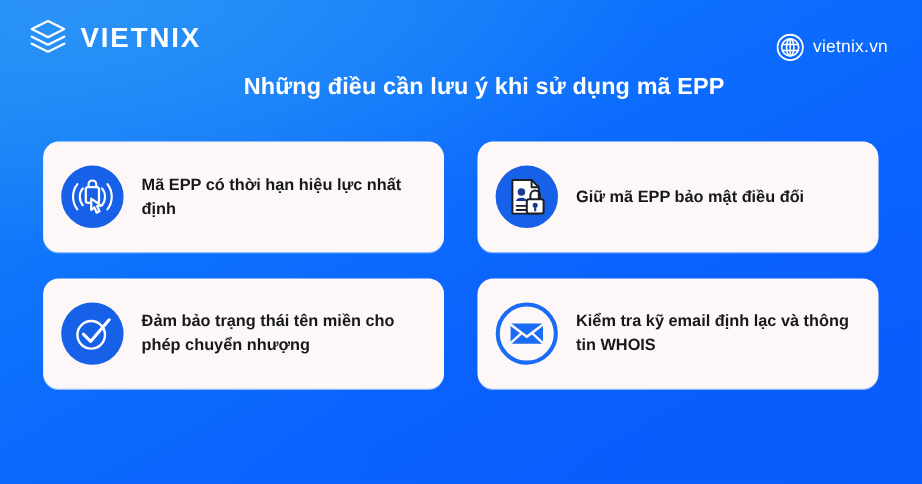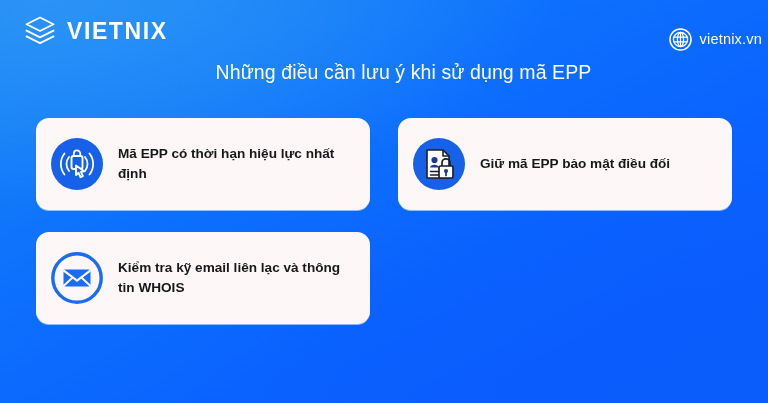--- a/index.html
+++ b/index.html
@@ -13,39 +13,39 @@
     background:
       radial-gradient(120% 95% at 6% 0%, #2b93f7 0%, rgba(43,147,247,0) 55%),
       radial-gradient(130% 110% at 100% 100%, #0a5cfb 0%, rgba(10,92,251,0) 60%),
       linear-gradient(152deg,#1787f4 0%,#0d6ffd 38%,#0a63ff 65%,#0a5afb 100%);
     overflow:hidden;
   }
   
   .header{
     position:absolute;top:0;left:0;right:0;height:62px;
     display:flex;align-items:center;justify-content:space-between;
-    padding:0 6px 0 22px;box-sizing:border-box;
+    padding:0 28px 0 22px;box-sizing:border-box;
   }
   .brand{display:flex;align-items:center;gap:9px;}
   .brand-mark{width:36px;height:36px;display:block;flex:0 0 auto;}
   .brand-name{
     color:#ffffff;font-size:23px;font-weight:bold;letter-spacing:1.6px;
     line-height:1;white-space:nowrap;
   }
   .site{display:flex;align-items:center;gap:8px;margin-top:16px;}
   .globe{width:23px;height:23px;display:block;flex:0 0 auto;}
   .site-name{
     color:#ffffff;font-size:14.5px;font-weight:normal;letter-spacing:.2px;
     line-height:1;white-space:nowrap;
   }
   
   .title{
     position:absolute;top:60px;left:0;right:0;
     text-align:center;color:#ffffff;
-    font-size:19.5px;font-weight:normal;letter-spacing:.1px;
+    font-size:19.5px;font-weight:bold;letter-spacing:.1px;
     line-height:1.3;
     margin-left:39px;
   }
   
   .grid{
     position:absolute;left:36px;top:118px;
     width:696px;
     display:grid;grid-template-columns:1fr 1fr;
     column-gap:28px;row-gap:22px;
   }
@@ -138,27 +138,37 @@
           </g>
           <rect x="27" y="29" width="14" height="12" rx="1.6" fill="#ffffff" stroke="#1b1f2a" stroke-width="1.7"></rect>
           <path d="M30 29 v-3.2 a4 4 0 0 1 8 0 V29" fill="none" stroke="#1b1f2a" stroke-width="1.7"></path>
           <circle cx="34" cy="34" r="2.1" fill="#1b3a8f"></circle>
           <path d="M34 35.6 v2.8" stroke="#1b3a8f" stroke-width="1.8" stroke-linecap="round"></path>
         </svg>
       </span>
       <span class="card-text">Giữ mã EPP bảo mật điều đối</span>
     </div>
 
+    <div class="card">
+      <span class="card-icon">
+        <svg viewBox="0 0 54 54" xmlns="http://www.w3.org/2000/svg">
+          <circle cx="27" cy="27" r="26" fill="#1661e8"></circle>
+          <circle cx="26" cy="28" r="11.5" fill="none" stroke="#ffffff" stroke-width="2"></circle>
+          <path d="M19.5 27.5 L25.5 33.5 L41 15.5" fill="none" stroke="#ffffff" stroke-width="2.6" stroke-linecap="round" stroke-linejoin="round"></path>
+        </svg>
+      </span>
+      <span class="card-text">Đảm bảo trạng thái tên miền cho phép chuyển nhượng</span>
+    </div>
 
     <div class="card">
       <span class="card-icon">
         <svg viewBox="0 0 54 54" xmlns="http://www.w3.org/2000/svg">
           <circle cx="27" cy="27" r="24.2" fill="none" stroke="#1a6bf5" stroke-width="3.4"></circle>
           <rect x="13.5" y="18.5" width="27" height="17" rx="1.4" fill="#1a6bf5"></rect>
           <path d="M13.5 19.4 L27 29.6 L40.5 19.4" fill="none" stroke="#fdf8f7" stroke-width="2.2" stroke-linejoin="round"></path>
           <path d="M13.5 35 L22.6 26.6 M40.5 35 L31.4 26.6" fill="none" stroke="#fdf8f7" stroke-width="2"></path>
         </svg>
       </span>
-      <span class="card-text">Kiểm tra kỹ email liên lạc và thông tin WHOIS</span>
+      <span class="card-text">Kiểm tra kỹ email định lạc và thông tin WHOIS</span>
     </div>
 
   </div>
 </div>
 
 </body></html>

